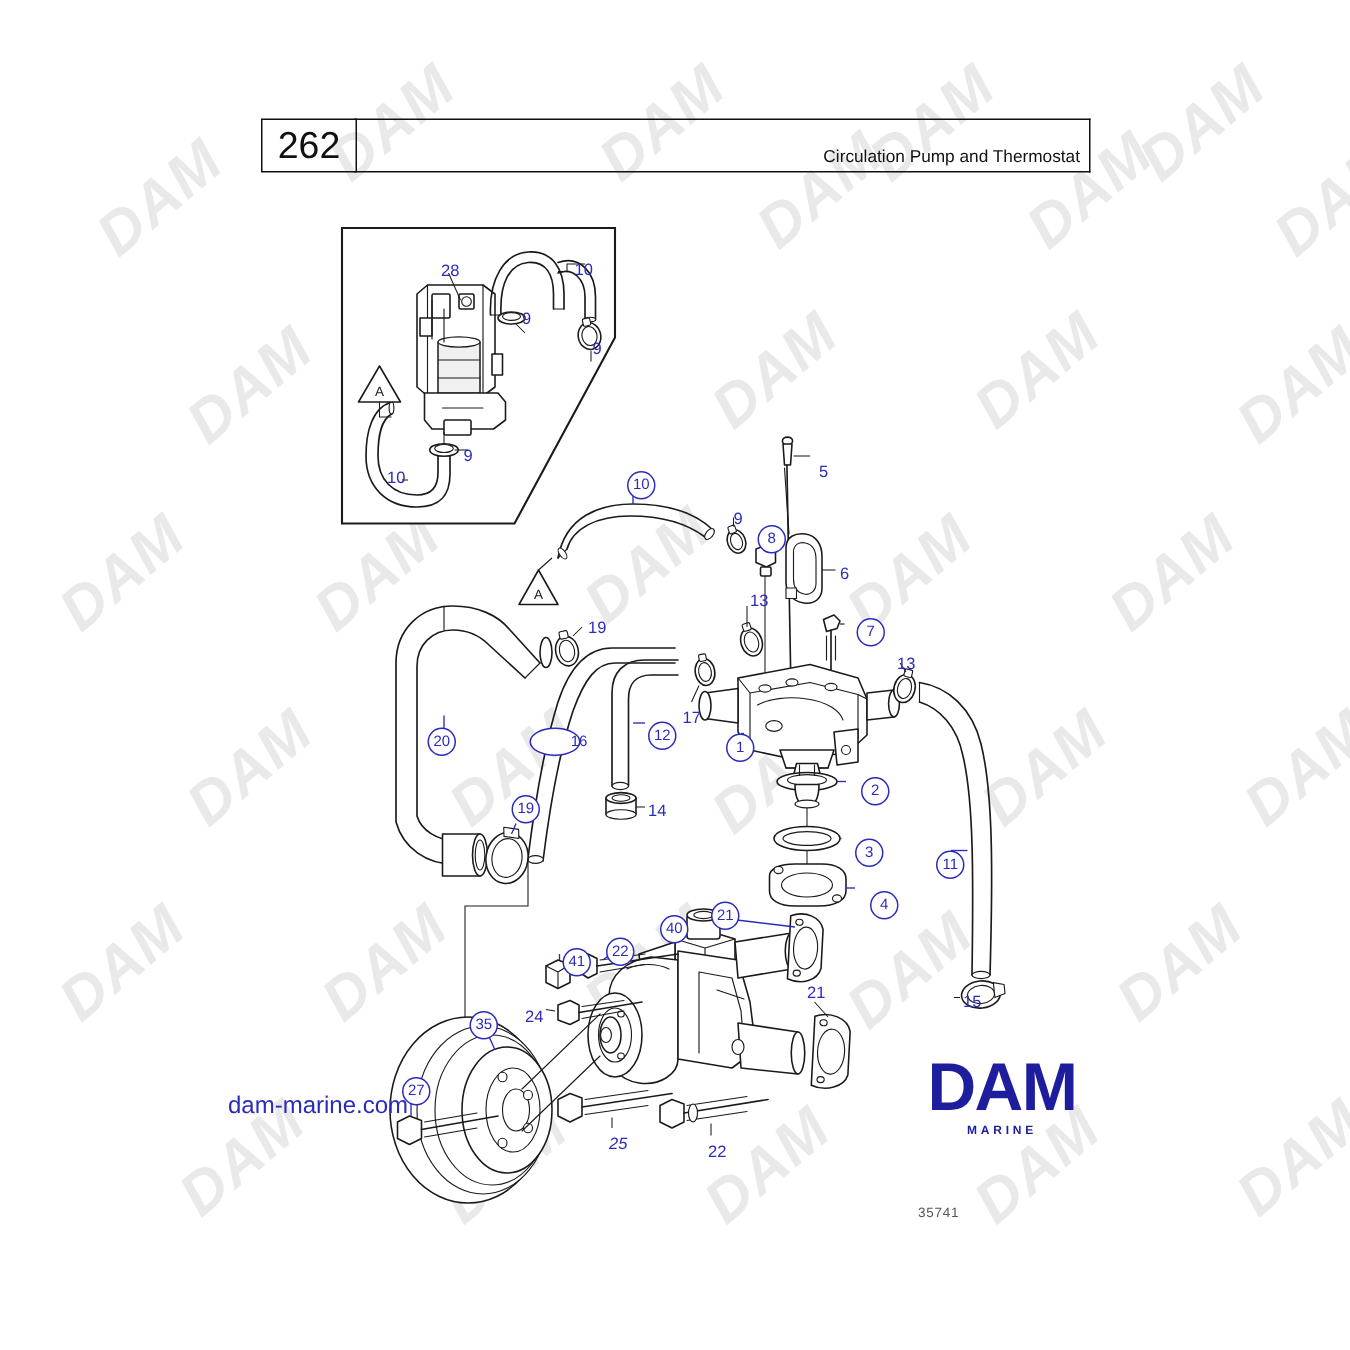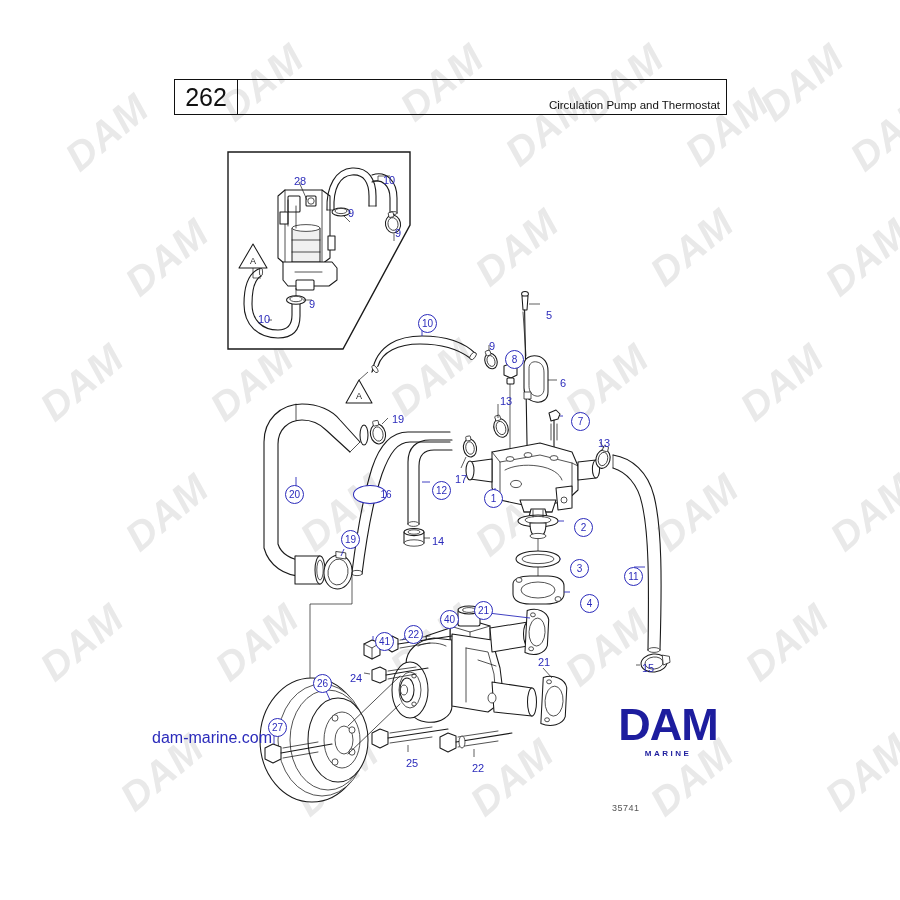--- a/index.html
+++ b/index.html
@@ -575,21 +575,21 @@
       <div class="callout" style="left: 440px; top: 610px;">
         <div class="bub" style="border-color: rgb(43, 43, 187); color: rgb(43, 43, 187);">40</div>
       </div>
       <div class="callout" style="left: 404px; top: 625px;">
         <div class="bub" style="border-color: rgb(43, 43, 187); color: rgb(43, 43, 187);">22</div>
       </div>
       <div class="callout" style="left: 375px; top: 632px;">
         <div class="bub" style="border-color: rgb(43, 43, 187); color: rgb(43, 43, 187);">41</div>
       </div>
       <div class="callout" style="left: 313px; top: 674px;">
-        <div class="bub" style="border-color: rgb(43, 43, 187); color: rgb(43, 43, 187);">26</div>
+        <div class="bub" style="border-color: rgb(43, 43, 187); color: rgb(43, 43, 187);">35</div>
       </div>
       <div class="callout" style="left: 268px; top: 718px;">
         <div class="bub" style="border-color: rgb(43, 43, 187); color: rgb(43, 43, 187);">27</div>
       </div>
       <div class="plainnum" style="left: 294px; top: 176px; color: rgb(43, 43, 187);">28</div>
       <div class="plainnum" style="left: 383px; top: 175px; color: rgb(43, 43, 187);">10</div>
       <div class="plainnum" style="left: 348px; top: 208px; color: rgb(43, 43, 187);">9</div>
       <div class="plainnum" style="left: 395px; top: 228px; color: rgb(43, 43, 187);">9</div>
       <div class="plainnum" style="left: 309px; top: 299px; color: rgb(43, 43, 187);">9</div>
       <div class="plainnum" style="left: 258px; top: 314px; color: rgb(43, 43, 187);">10</div>
@@ -597,21 +597,21 @@
       <div class="plainnum" style="left: 489px; top: 341px; color: rgb(43, 43, 187);">9</div>
       <div class="plainnum" style="left: 560px; top: 378px; color: rgb(43, 43, 187);">6</div>
       <div class="plainnum" style="left: 500px; top: 396px; color: rgb(43, 43, 187);">13</div>
       <div class="plainnum" style="left: 598px; top: 438px; color: rgb(43, 43, 187);">13</div>
       <div class="plainnum" style="left: 392px; top: 414px; color: rgb(43, 43, 187);">19</div>
       <div class="plainnum" style="left: 455px; top: 474px; color: rgb(43, 43, 187);">17</div>
       <div class="plainnum" style="left: 432px; top: 536px; color: rgb(43, 43, 187);">14</div>
       <div class="plainnum" style="left: 350px; top: 673px; color: rgb(43, 43, 187);">24</div>
       <div class="plainnum" style="left: 538px; top: 657px; color: rgb(43, 43, 187);">21</div>
       <div class="plainnum" style="left: 642px; top: 663px; color: rgb(43, 43, 187);">15</div>
-      <div class="plainnum" style="left: 406px; top: 758px; color: rgb(43, 43, 187);">25</div>
+      <div class="plainnum" style="left: 406px; top: 758px; color: rgb(43, 43, 187); font-style: italic;">25</div>
       <div class="plainnum" style="left: 472px; top: 763px; color: rgb(43, 43, 187);">22</div>
     </div>
 
   <div id="brand">
     <div id="brand-word">DAM</div>
     <div id="brand-sub">MARINE</div>
   </div>
   <div id="site-url">dam-marine.com</div>
   <div id="figcode">35741</div>
 

